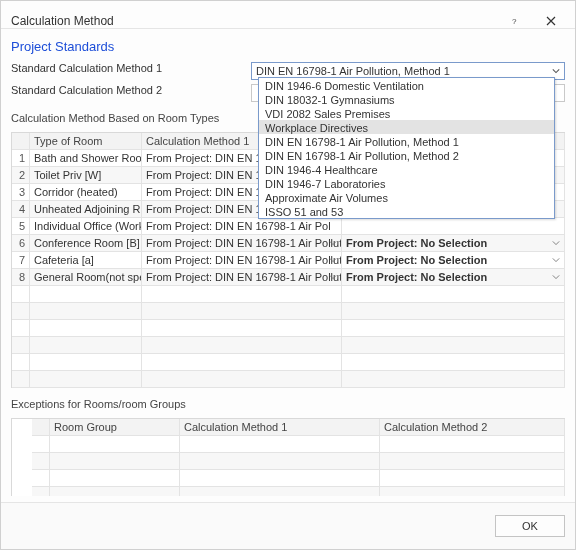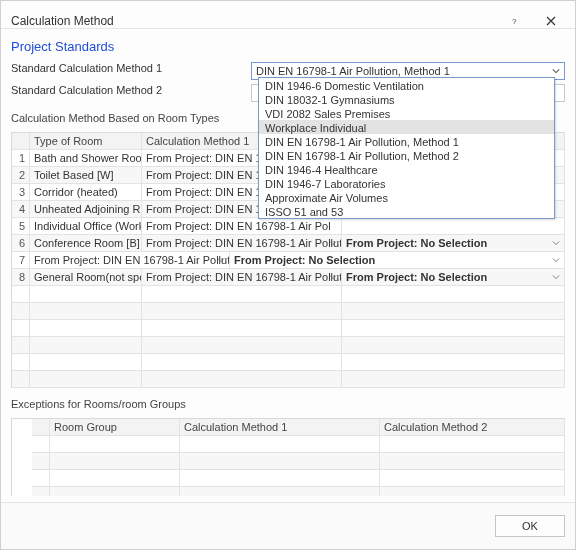--- a/index.html
+++ b/index.html
@@ -198,21 +198,21 @@
         <div class="cell c-m2 hdr">Calculation Method 2</div>
       </div>
     <div class="row">
           <div class="cell idx">1</div>
           <div class="cell c-type">Bath and Shower Room (Priv…</div>
           <div class="cell c-m1">From Project: DIN EN 16798-1 Air Pol</div>
           <div class="cell c-m2"></div>
         </div>
         <div class="row alt">
           <div class="cell idx">2</div>
-          <div class="cell c-type">Toilet Based [W]</div>
+          <div class="cell c-type">Toilet Priv [W]</div>
           <div class="cell c-m1">From Project: DIN EN 16798-1 Air Pol</div>
           <div class="cell c-m2"></div>
         </div>
         <div class="row">
           <div class="cell idx">3</div>
           <div class="cell c-type">Corridor (heated)</div>
           <div class="cell c-m1">From Project: DIN EN 16798-1 Air Pol</div>
           <div class="cell c-m2"></div>
         </div>
         <div class="row alt">
@@ -236,20 +236,21 @@
               </svg>
             </span></div>
           <div class="cell c-m2">From Project: No Selection<span class="drop-trigger">
               <svg viewBox="0 0 10 10">
                 <path d="M1 3 L5 7 L9 3" stroke="#666" fill="none"></path>
               </svg>
             </span></div>
         </div>
         <div class="row">
           <div class="cell idx">7</div>
+          <div class="cell c-type">Cafeteria [a]</div>
           <div class="cell c-m1">From Project: DIN EN 16798-1 Air Pollution, Method 1<span class="drop-trigger">
               <svg viewBox="0 0 10 10">
                 <path d="M1 3 L5 7 L9 3" stroke="#666" fill="none"></path>
               </svg>
             </span></div>
           <div class="cell c-m2">From Project: No Selection<span class="drop-trigger">
               <svg viewBox="0 0 10 10">
                 <path d="M1 3 L5 7 L9 3" stroke="#666" fill="none"></path>
               </svg>
             </span></div>
@@ -344,21 +345,21 @@
   </div>
 
   <div class="footer">
     <div class="btn">OK</div>
   </div>
 
   <div class="dropdown" id="dd">
       <div class="opt">DIN 1946-6 Domestic Ventilation</div>
       <div class="opt">DIN 18032-1 Gymnasiums</div>
       <div class="opt">VDI 2082 Sales Premises</div>
-      <div class="opt hover">Workplace Individual</div>
+      <div class="opt hover">Workplace Directives</div>
       <div class="opt">DIN EN 16798-1 Air Pollution, Method 1</div>
       <div class="opt">DIN EN 16798-1 Air Pollution, Method 2</div>
       <div class="opt">DIN 1946-4 Healthcare</div>
       <div class="opt">DIN 1946-7 Laboratories</div>
       <div class="opt">Approximate Air Volumes</div>
       <div class="opt">ISSO 51 and 53</div>
     </div>
 </div>
 
 </body></html>

